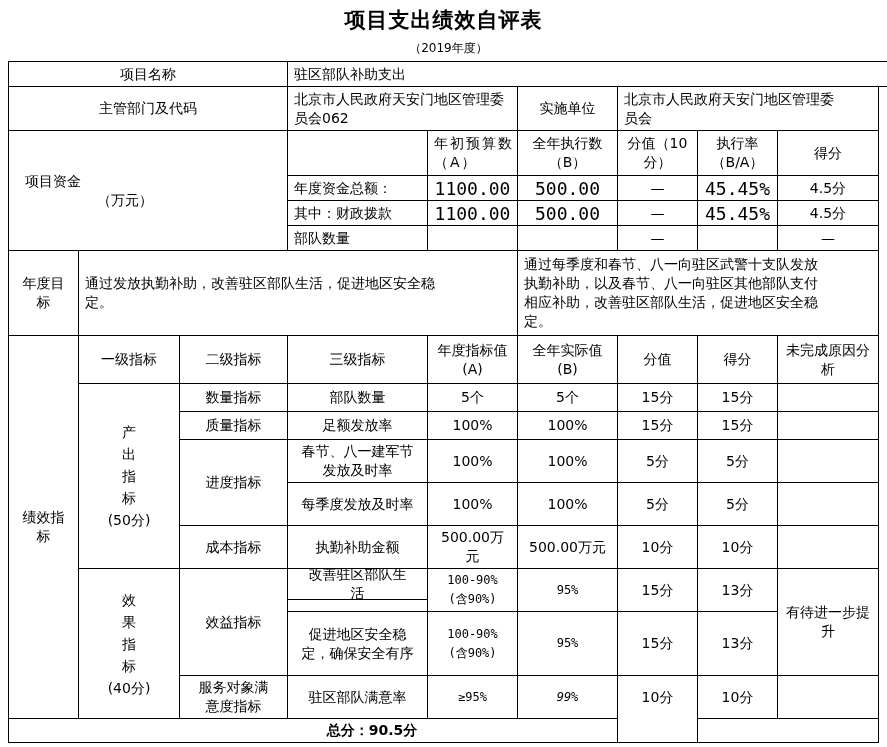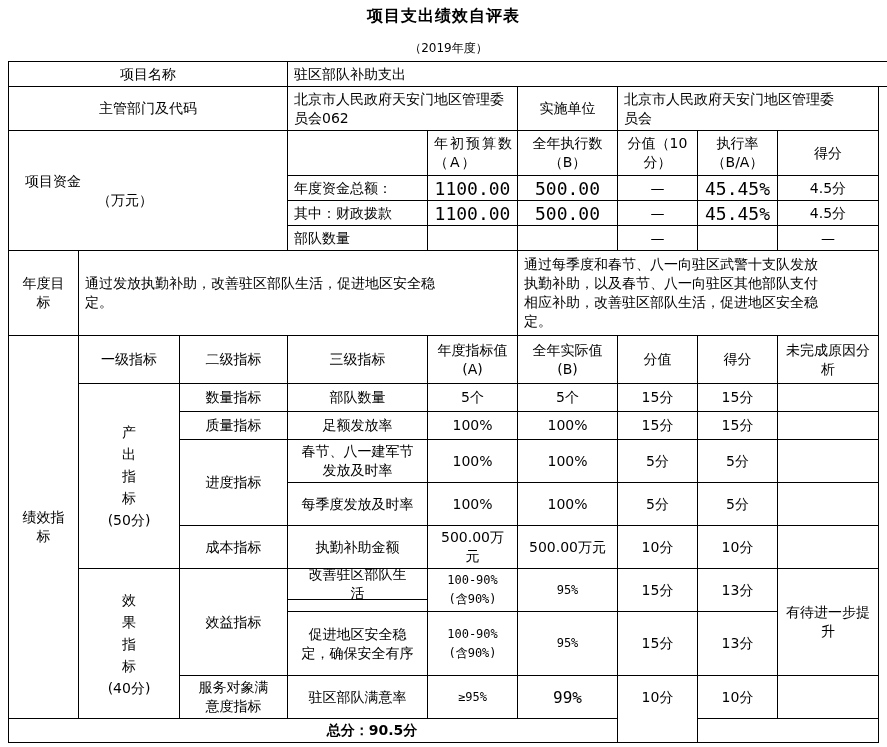--- a/index.html
+++ b/index.html
@@ -1,19 +1,19 @@
 <!DOCTYPE html>
 <html><head>
 <meta charset="utf-8">
 <style>
   html, body { margin:0; padding:0; background:#ffffff; }
   body { width:887px; height:747px; position:relative; overflow:hidden;
          font-family: "DejaVu Sans", "Liberation Sans", sans-serif; color:#000; }
   .title { position:absolute; left:0; width:887px; top:6px; text-align:center;
-           font-size:16px; font-weight:bold; letter-spacing:1px; }
+           font-size:21px; font-weight:bold; letter-spacing:1px; }
   .subtitle { position:absolute; left:0; width:887px; top:40px; text-align:center;
               font-size:12px; padding-left:10px; box-sizing:border-box; }
   .c { position:absolute; box-sizing:border-box; border:1px solid #000;
        display:flex; align-items:center; justify-content:center; text-align:center;
        font-size:14px; line-height:19px; padding:0 3px; overflow:hidden; }
   .l { justify-content:flex-start; text-align:left; padding-left:6px; }
   .num { font-family: "DejaVu Sans Mono", "Liberation Mono", monospace; font-size:18px; }
   .vert { flex-direction:column; line-height:22px; }
   .bold { font-weight:bold; }
 </style>
@@ -140,19 +140,19 @@
 
 <div class="c" style="left:287px;top:611px;width:141px;height:65px;padding:0 12px;">促进地区安全稳定，确保安全有序</div>
 <div class="c num" style="left:427px;top:611px;width:91px;height:65px;padding:0 10px;font-size:12px;">100-90%(含90%)</div>
 <div class="c num" style="left:517px;top:611px;width:101px;height:65px;font-size:12px;">95%</div>
 <div class="c" style="left:617px;top:611px;width:81px;height:65px;">15分</div>
 <div class="c" style="left:697px;top:611px;width:81px;height:65px;">13分</div>
 
 <div class="c" style="left:179px;top:675px;width:109px;height:44px;padding:0 14px;">服务对象满意度指标</div>
 <div class="c" style="left:287px;top:675px;width:141px;height:44px;">驻区部队满意率</div>
 <div class="c num" style="left:427px;top:675px;width:91px;height:44px;font-size:12px;">≥95%</div>
-<div class="c num" style="left:517px;top:675px;width:101px;height:44px;font-size:16px;">99%</div>
+<div class="c num" style="left:517px;top:675px;width:101px;height:44px;font-size:12px;font-style:italic;">99%</div>
 <div class="c" style="left:617px;top:675px;width:81px;height:68px;padding-bottom:24px;">10分</div>
 <div class="c" style="left:697px;top:675px;width:81px;height:44px;">10分</div>
 <div class="c" style="left:777px;top:675px;width:102px;height:44px;"></div>
 
 <div class="c bold" style="left:8px;top:718px;width:610px;height:25px;border-right:none;padding-left:120px;">总分：90.5分</div>
 <div class="c" style="left:697px;top:718px;width:182px;height:25px;"></div>
 
 </body></html>

